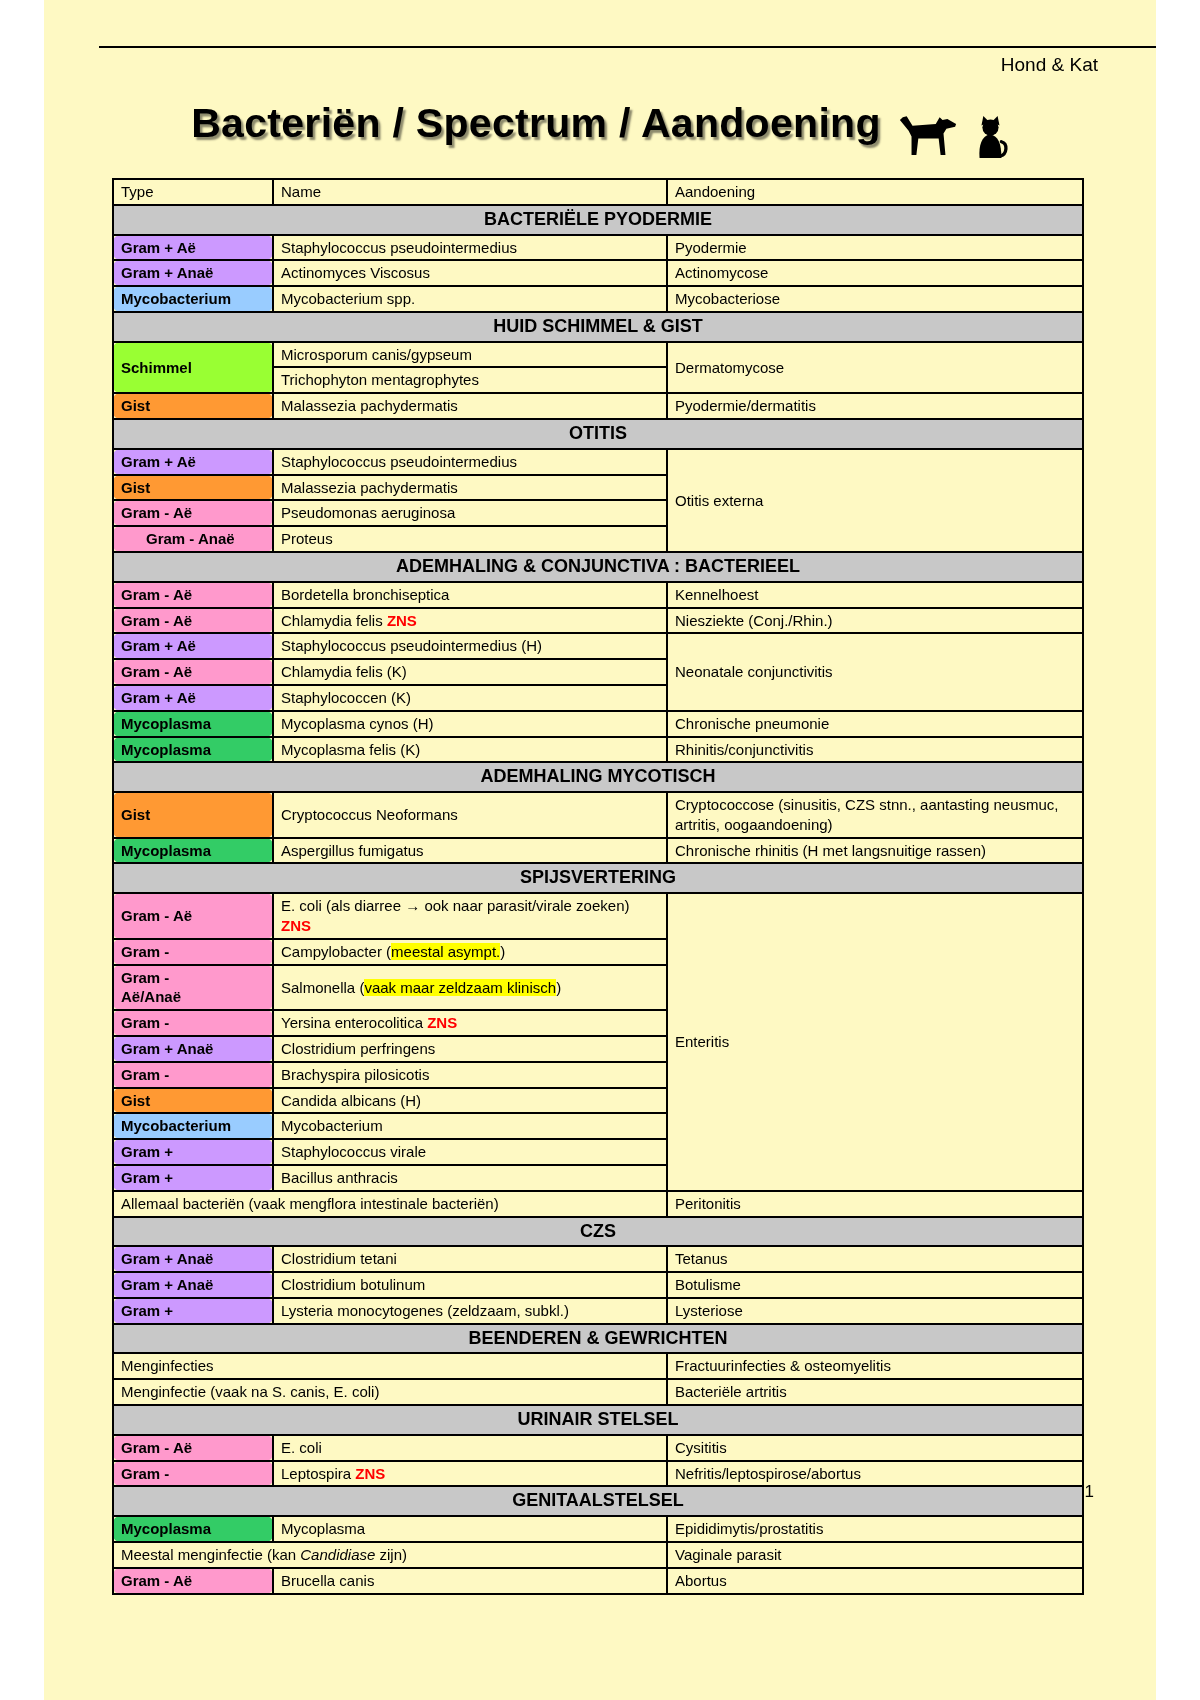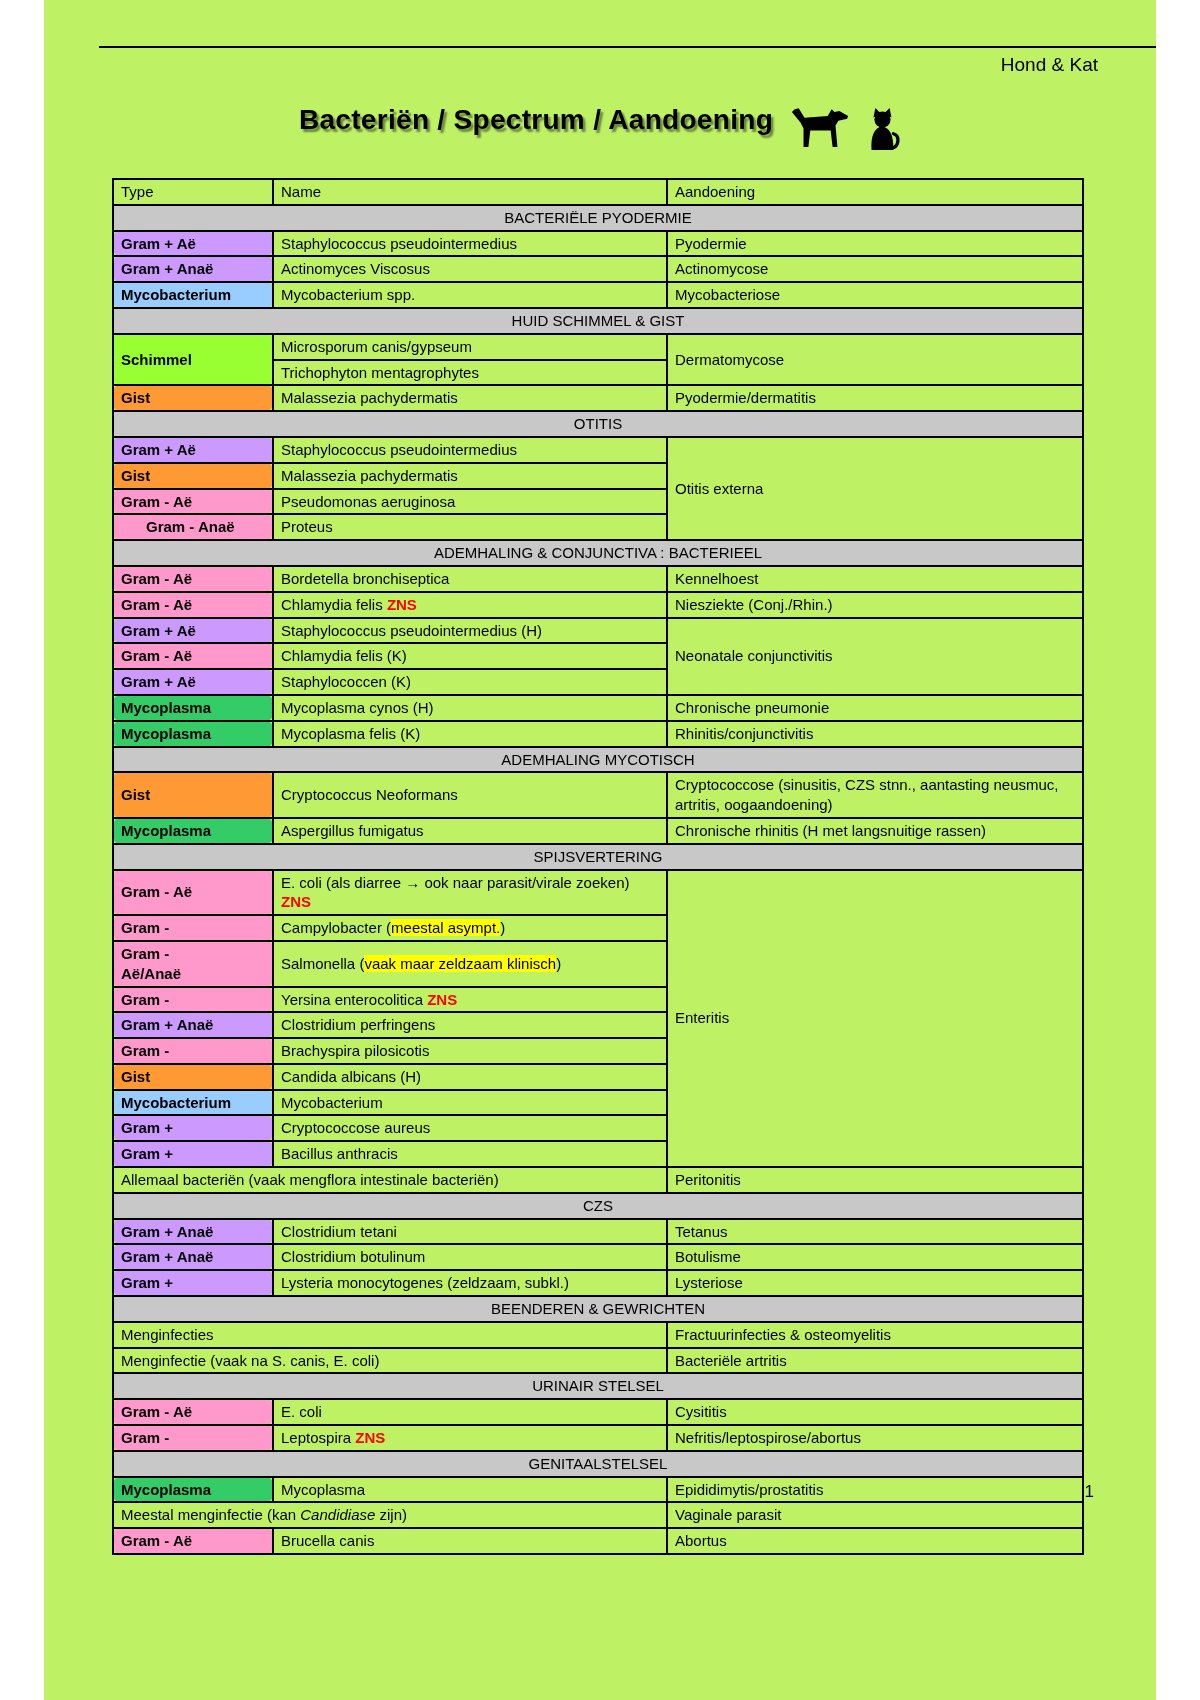--- a/index.html
+++ b/index.html
@@ -1,43 +1,43 @@
 <!DOCTYPE html>
 <html style="--section-bg: #c8c8c8; --zns-red: #ff0000; --hl: #ffff00;"><head>
 <meta charset="utf-8">
 <style>
   * { margin:0; padding:0; box-sizing:border-box; }
   html,body { background:#ffffff; }
   .page {
     position:relative; width:1112px; height:1700px; margin:0 auto;
-    background:#bef264; color:#000;
+    background:#fef9c3; color:#000;
     font-family:"Liberation Sans", sans-serif;
     overflow:hidden;
   }
   .top-rule { position:absolute; top:46px; left:55px; width:1092px; border-top:2.5px solid #000; }
   .corner-label { position:absolute; top:54px; right:58px; font-size:19px; }
   .title-row { position:absolute; top:100px; left:0; width:100%; text-align:center; white-space:nowrap; }
   .title-text {
-    font-size:28px; font-weight:bold; letter-spacing:0.3px;
+    font-size:41px; font-weight:bold; letter-spacing:0.3px;
     text-shadow:2.5px 3px 2px rgba(0,0,0,0.45);
     margin-top:19px;
   }
   .title-icons { display:inline-block; margin-left:16px; vertical-align:-8px; }
   .title-icons svg { vertical-align:middle; }
   table.main {
     position:absolute; top:178px; left:68px; width:970px;
     border-collapse:collapse; table-layout:fixed; font-size:15px;
   }
   table.main td {
     border:2px solid #000; padding:2px 7px; vertical-align:middle;
     line-height:1.32; white-space:pre-line; overflow-wrap:break-word;
   }
   .col-header { font-weight:normal; }
   .section-header {
-    background:var(--section-bg,#c8c8c8); font-weight:normal; text-align:center; font-size:15px;margin-top:28px;
+    background:var(--section-bg,#c8c8c8); font-weight:bold; text-align:center; font-size:18px;margin-top:28px;
   }
   .type-cell { font-weight:bold;border-radius:7px; }
   .red { color:var(--zns-red,#ff0000); font-weight:bold; }
   .highlight { background:var(--hl,#ffff00); }
   .italic { font-style:italic;margin-top:36px; }
   .page-number { position:absolute; top:1482px; right:62px; font-size:17px; }
 </style>
 </head>
 <body>
 
@@ -205,21 +205,21 @@
         <tr>
           <td class="type-cell" style="background: rgb(255, 153, 51);"><span>Gist</span></td>
           <td><span>Candida albicans (H)</span></td>
         </tr>
         <tr>
           <td class="type-cell" style="background: rgb(153, 204, 255);"><span>Mycobacterium</span></td>
           <td><span>Mycobacterium</span></td>
         </tr>
         <tr>
           <td class="type-cell" style="background: rgb(204, 153, 255);"><span>Gram +</span></td>
-          <td><span>Cryptococcose aureus</span></td>
+          <td><span>Staphylococcus virale</span></td>
         </tr>
         <tr>
           <td class="type-cell" style="background: rgb(204, 153, 255);"><span>Gram +</span></td>
           <td><span>Bacillus anthracis</span></td>
         </tr>
         <tr>
           <td colspan="2"><span>Allemaal bacteriën (vaak mengflora intestinale bacteriën)</span></td>
           <td><span>Peritonitis</span></td>
         </tr>
         <tr>

